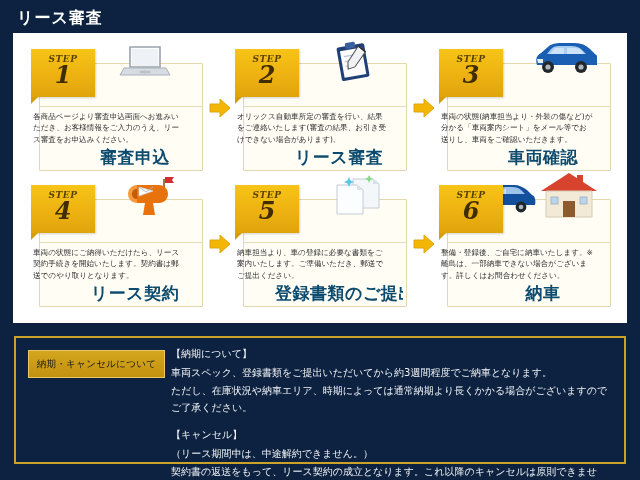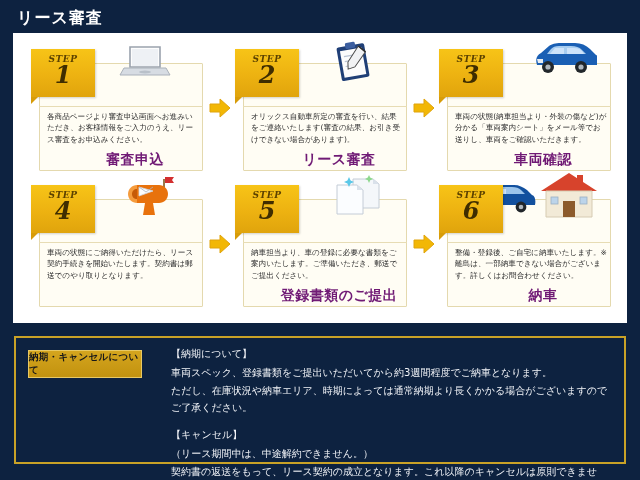--- a/index.html
+++ b/index.html
@@ -40,25 +40,25 @@
     position:absolute;left:8px;top:18px;width:164px;height:108px;
     border:1px solid #e4d9ae;background:#fffdf4;
     box-sizing:border-box;border-radius:1px;
   }
   .card-head{
     position:absolute;left:8px;top:18px;width:164px;height:44px;
     box-sizing:border-box;border-bottom:1px solid #e7dcb4;
   }
   .card-title{
     position:absolute;left:40px;right:4px;bottom:4px;
-    text-align:center;color:#701a75;font-size:14px;font-weight:bold;
+    text-align:center;color:#0c4a6e;font-size:17px;font-weight:bold;
     letter-spacing:.5px;white-space:nowrap;overflow:hidden;
   }
   .card-body{
-    position:absolute;left:16px;top:66px;width:152px;height:56px;
+    position:absolute;left:2px;top:66px;width:152px;height:56px;
     color:#2b2b2b;font-size:7.6px;line-height:1.5;
     overflow:hidden;text-align:left;
   }
 
   
   .step-badge{
     position:absolute;left:0;top:4px;width:64px;height:48px;
     background:linear-gradient(180deg,#f7c417 0%,#edb211 55%,#e0a40c 100%);
     z-index:4;
     box-shadow:1px 1px 2px rgba(0,0,0,.18);
@@ -89,25 +89,25 @@
 
   
   .icon-art{position:absolute;z-index:2;}
 
   
   .note-box{
     position:absolute;left:14px;top:336px;width:612px;height:128px;
     border:2px solid #c9a227;background:#0d2240;box-sizing:border-box;
   }
   .note-label{
-    position:absolute;left:12px;top:12px;width:114px;height:28px;
+    position:absolute;left:12px;top:12px;width:137px;height:28px;
     background:linear-gradient(180deg,#d4a51e 0%,#c2920f 100%);
     border:1px solid #e8c964;box-sizing:border-box;
     display:flex;align-items:center;justify-content:center;
-    color:#17181a;font-size:9.5px;font-weight:bold;letter-spacing:.3px;
+    color:#17181a;font-size:9.5px;font-weight:normal;letter-spacing:.3px;
   }
   .note-text{
     position:absolute;left:155px;top:8px;right:10px;
     color:#f2f4f8;font-size:10px;line-height:1.65;
   }
   .note-text .blk{margin:0 0 2px 0;}
   .note-text .gap{height:9px;}
 </style>
 </head>
 <body>
@@ -213,20 +213,21 @@
             <path d="M9 21c0-3 2-5 5-5v10c-3 0-5-2-5-5z" fill="#c65a06"></path>
             <path d="M16 14l14 4-14 5z" fill="#fdfdfd" stroke="#cfd6de" stroke-width=".8"></path>
             <path d="M16 14l7 5 7-5" fill="none" stroke="#aab3bf" stroke-width=".8"></path>
             <path d="M22 30h8l2 12h-12z" fill="#e8720c"></path>
           </svg>
         </div>
         <div class="step-badge">
           <div class="badge-word">STEP</div>
           <div class="badge-num">4</div>
         </div>
+        <div class="card-title">リース契約</div>
         <div class="card-body">車両の状態にご納得いただけたら、リース契約手続きを開始いたします。契約書は郵送でのやり取りとなります。</div>
       </div>
 
       <div class="arrow a0">
         <svg width="22" height="22" viewBox="0 0 22 22">
           <path d="M1 7h10V2l10 9-10 9v-5H1z" fill="#f2b705" stroke="#e0a40c" stroke-width="1"></path>
         </svg>
       </div>
 
       <div class="step-card c1">

